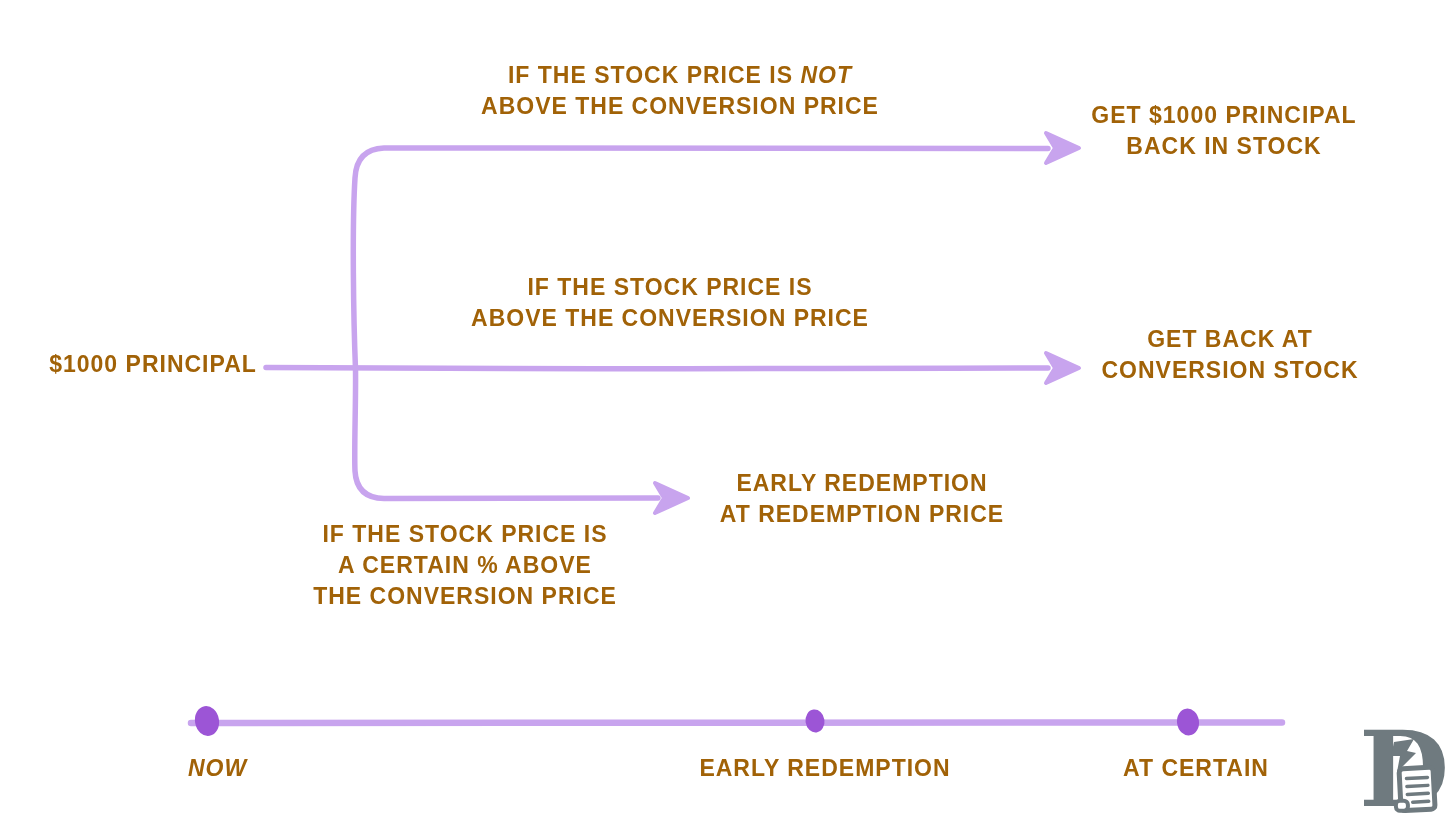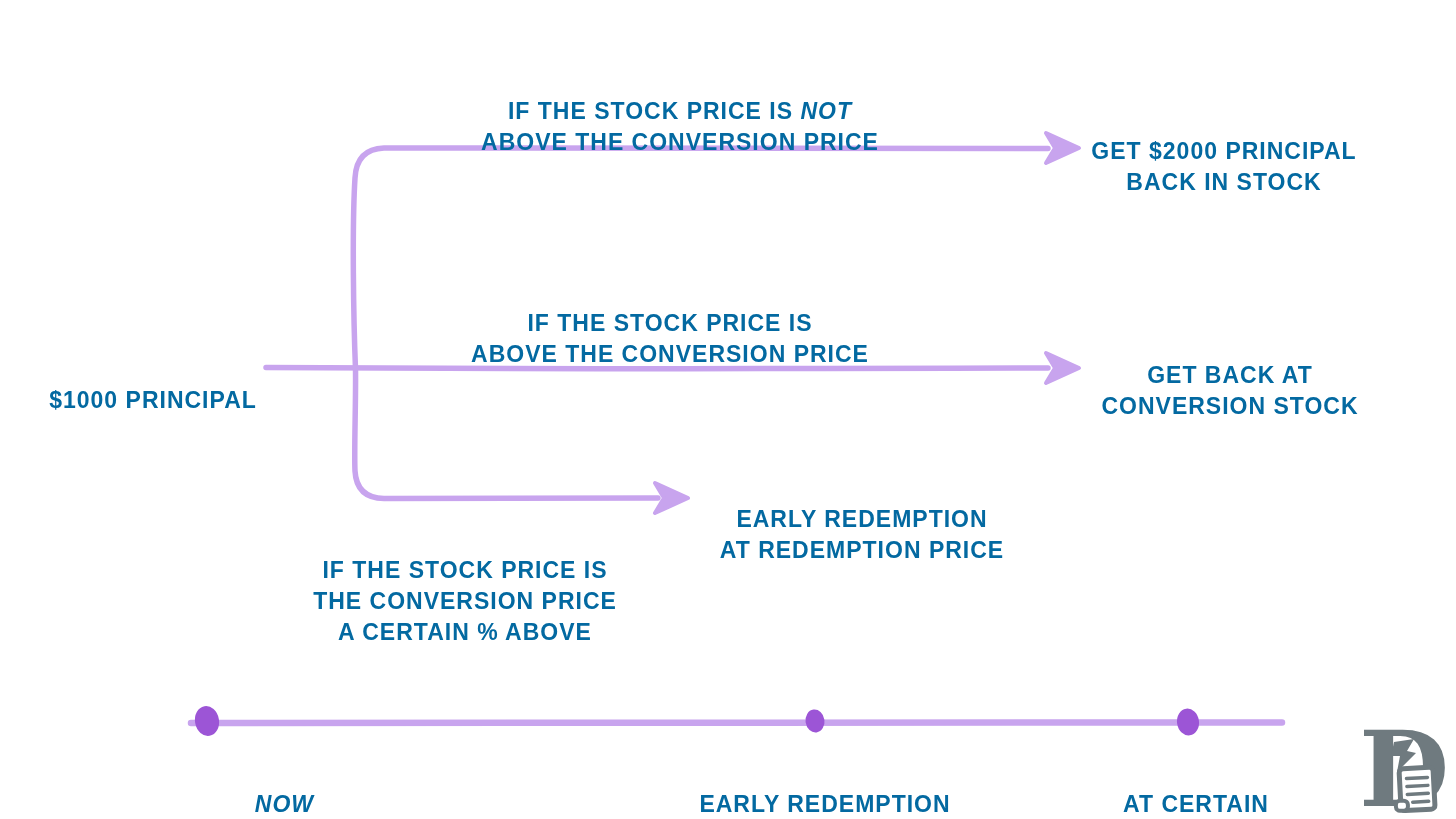--- a/index.html
+++ b/index.html
@@ -12,23 +12,22 @@
     overflow:hidden;
   }
   .lines-svg{position:absolute;left:0;top:0;width:1456px;height:819px;}
   .lbl{
     position:absolute;
     font-weight:700;
     font-size:23px;
     line-height:31px;
     letter-spacing:1px;
     text-align:center;
-    color:#0369a1;
+    color:#a16207;
     white-space:nowrap;
-    margin-top:36px;
   }
   .lbl .em{font-style:italic;}
   .root-lbl{text-align:left;}
   .tl-lbl{font-size:23px;letter-spacing:1px;}
   .tl-now{font-style:italic;}
   .logo{position:absolute;left:1364px;top:726px;width:88px;height:90px;}
 </style>
 </head>
 <body>
 
@@ -52,46 +51,46 @@
   </svg>
 
   <div class="lbl root-lbl" style="left:38px;top:349px;width:230px;text-align:center;">$1000 PRINCIPAL</div>
 
   <div class="lbl" style="left:420px;top:60px;width:520px;">
     <div><span>IF THE STOCK PRICE IS </span><span class="em">NOT</span></div>
     <div>ABOVE THE CONVERSION PRICE</div>
   </div>
 
   <div class="lbl" style="left:1068px;top:100px;width:312px;">
-    <div>GET $2000 PRINCIPAL</div>
+    <div>GET $1000 PRINCIPAL</div>
     <div>BACK IN STOCK</div>
   </div>
 
   <div class="lbl" style="left:410px;top:272px;width:520px;">
     <div>IF THE STOCK PRICE IS</div>
     <div>ABOVE THE CONVERSION PRICE</div>
   </div>
 
   <div class="lbl" style="left:1080px;top:324px;width:300px;">
     <div>GET BACK AT</div>
     <div>CONVERSION STOCK</div>
   </div>
 
   <div class="lbl" style="left:692px;top:468px;width:340px;">
     <div>EARLY REDEMPTION</div>
     <div>AT REDEMPTION PRICE</div>
   </div>
 
   <div class="lbl" style="left:285px;top:519px;width:360px;">
     <div>IF THE STOCK PRICE IS</div>
+    <div>A CERTAIN % ABOVE</div>
     <div>THE CONVERSION PRICE</div>
-    <div>A CERTAIN % ABOVE</div>
   </div>
 
-  <div class="lbl tl-lbl tl-now" style="left:194px;top:753px;width:120px;text-align:right;">NOW</div>
+  <div class="lbl tl-lbl tl-now" style="left:188px;top:753px;width:120px;text-align:left;">NOW</div>
   <div class="lbl tl-lbl" style="left:660px;top:753px;width:330px;">EARLY REDEMPTION</div>
   <div class="lbl tl-lbl" style="left:1100px;top:753px;width:192px;">AT CERTAIN</div>
 
   <svg class="logo" viewBox="0 0 88 90">
     <text x="-5" y="80" font-family="DejaVu Serif, serif" font-weight="700" font-size="104" fill="#6f7a7f">D</text>
     <path d="M 30 16 L 50 13 L 43 25 L 52 27 L 33 46 L 36 30 L 27 30 Z" fill="#6f7a7f"></path>
     <g transform="rotate(-3 52 62)">
       <rect x="36" y="42" width="34" height="42" rx="4" fill="#ffffff" stroke="#6f7a7f" stroke-width="5"></rect>
       <rect x="31" y="74" width="12" height="10" rx="4" fill="#ffffff" stroke="#6f7a7f" stroke-width="4"></rect>
       <line x1="43" y1="52" x2="64" y2="52" stroke="#6f7a7f" stroke-width="3.5" stroke-linecap="round"></line>

